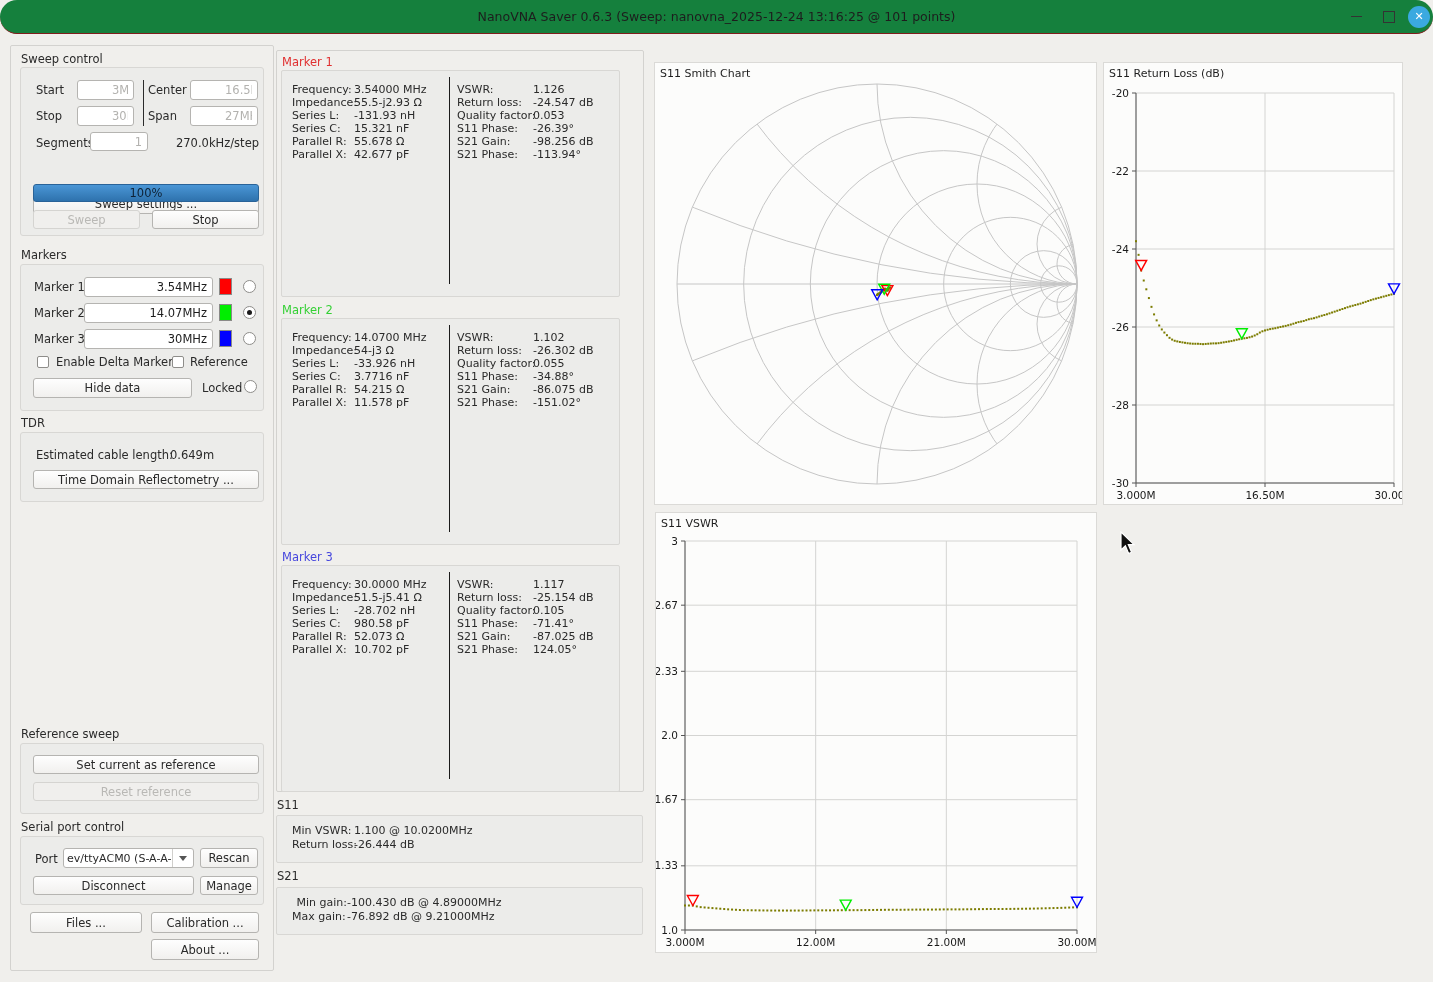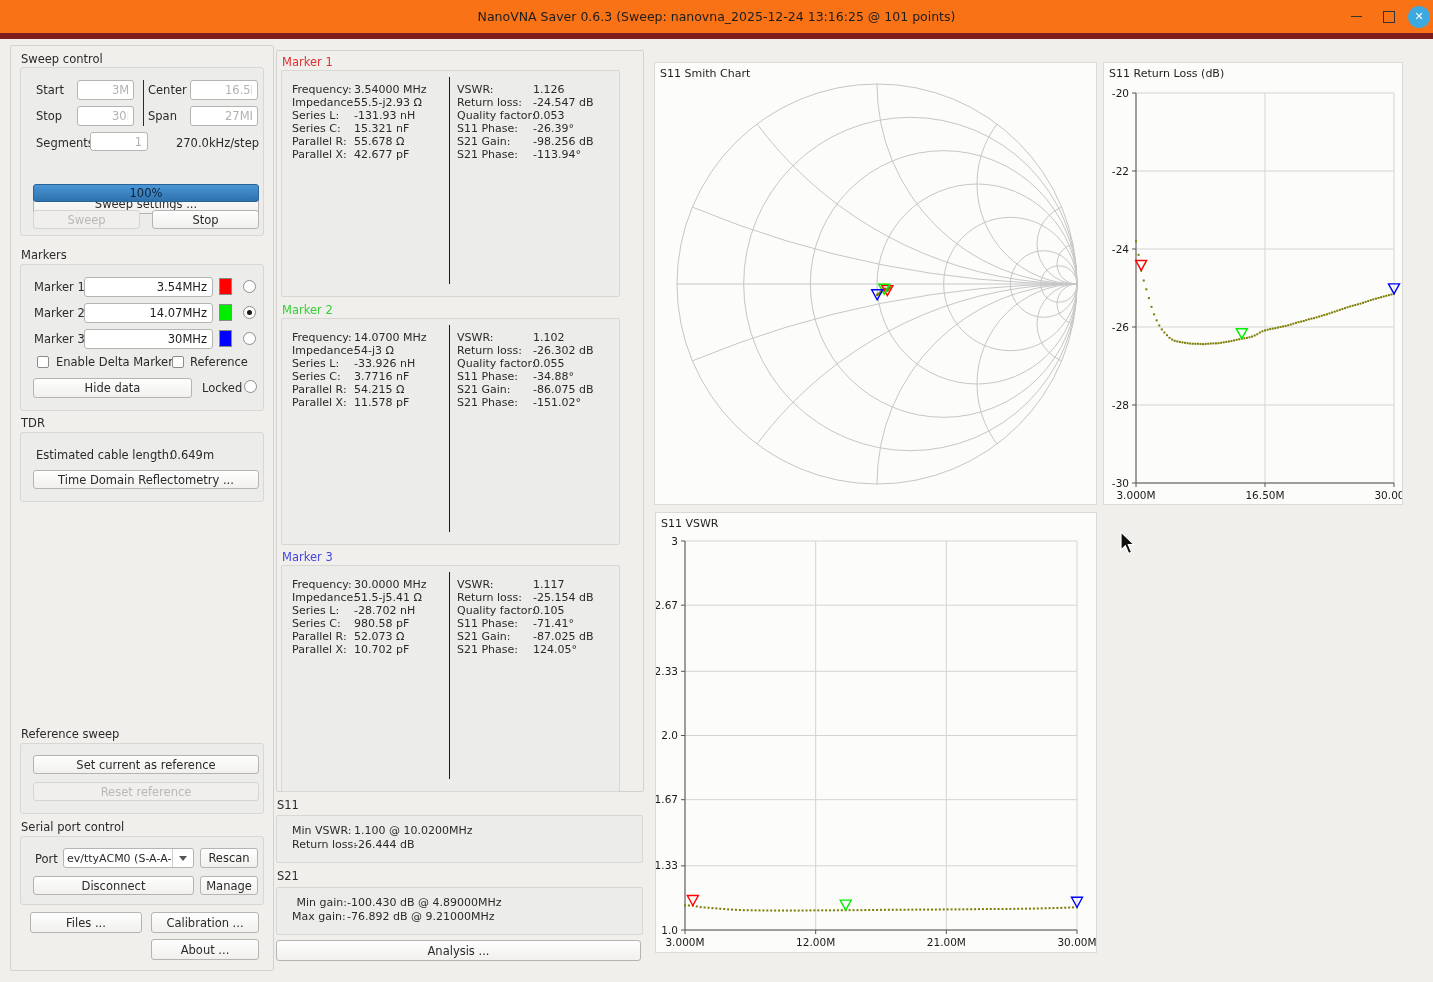--- a/index.html
+++ b/index.html
@@ -1,20 +1,20 @@
 <!DOCTYPE html>
 <html><head>
 <meta charset="utf-8">
 <style>
   html,body{margin:0;padding:0;}
   body{background:#f0efec;font-family:"DejaVu Sans",sans-serif;color:#2a2a2a;}
   .root{position:relative;width:1433px;height:982px;overflow:hidden;background:#f0efec;}
   .abs{position:absolute;}
   
-  .titlebar{position:absolute;left:0;top:0;width:1433px;height:33px;background:#f97316;border-bottom:6px solid #7f1d1d;}
+  .titlebar{position:absolute;left:0;top:0;width:1433px;height:33px;background:#15803d;border-bottom:1px solid #7f1d1d;border-radius:17px;}
   .wtitle{position:absolute;left:0;right:0;top:0;height:33px;line-height:33px;text-align:center;font-size:12.5px;color:#1d1d1d;}
   .winbtn{position:absolute;top:0;height:33px;width:30px;display:flex;align-items:center;justify-content:center;}
   .min-glyph{display:block;width:11px;height:1.6px;background:#333;}
   .max-glyph{display:block;width:10px;height:10px;border:1.4px solid #333;background:transparent;}
   .close-circle{width:22px;height:22px;border-radius:50%;background:#3ba9e0;color:#fff;display:flex;align-items:center;justify-content:center;font-size:11px;line-height:22px;}
   
   .frame{position:absolute;border:1px solid #d3d2cf;border-radius:2px;}
   .gtitle{position:absolute;font-size:11.5px;line-height:14px;color:#2a2a2a;white-space:nowrap;}
   .gbox{position:absolute;border:1px solid #d8d7d4;border-radius:3px;background:#ececea;}
   .lbl{position:absolute;font-size:11.5px;line-height:18px;white-space:nowrap;}
@@ -208,21 +208,20 @@
   </div>
 
   <div class="gtitle" style="left:277px;top:869px;">S21</div>
   <div class="mbox" style="left:276px;top:887px;width:365px;height:46px;">
     <div class="mcol" style="left:15px;top:8px;">
       <div class="mline" style="height:14px;line-height:14px;text-align:right;"><span class="ml" style="width:55px;">Min gain:</span><span>-100.430 dB @ 4.89000MHz</span></div>
       <div class="mline" style="height:14px;line-height:14px;"><span class="ml" style="width:55px;">Max gain:</span><span>-76.892 dB @ 9.21000MHz</span></div>
     </div>
   </div>
 
-  <div class="btn" style="left:276px;top:940px;width:365px;height:21px;">Analysis ...</div>
 
   <div class="chart-panel" style="left:654px;top:62px;width:443px;height:443px;">
     <div class="chart-title">S11 Smith Chart</div>
     <svg class="chart-svg" width="441" height="441">
         <defs>
           <clipPath id="smithclip">
             <circle cx="222" cy="221" r="200"></circle>
           </clipPath>
         </defs>
         <g fill="none" stroke="#c6c6c6" stroke-width="1">

